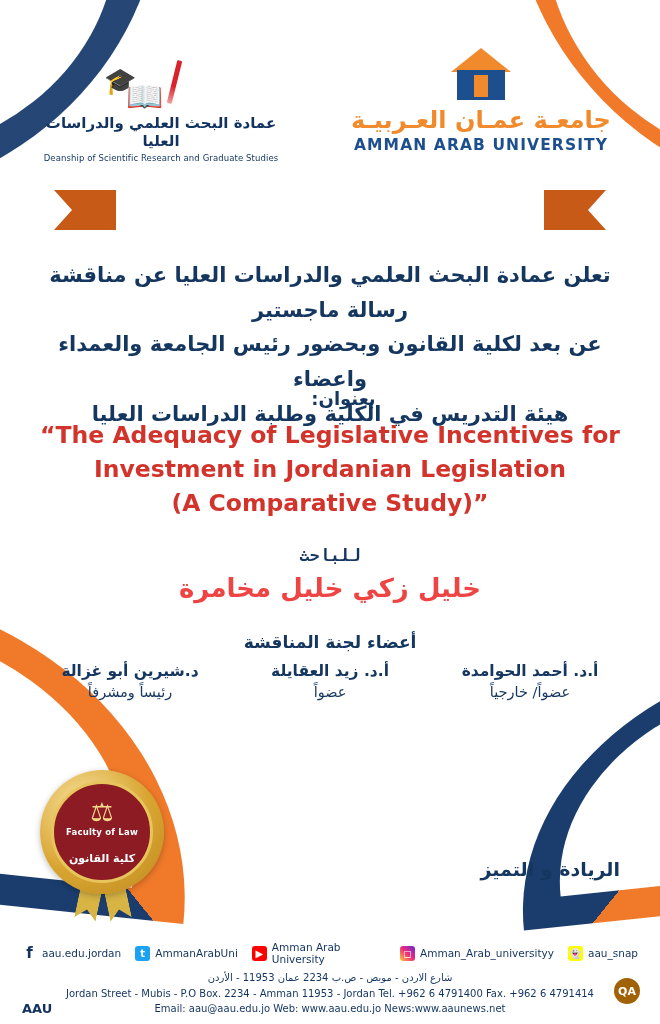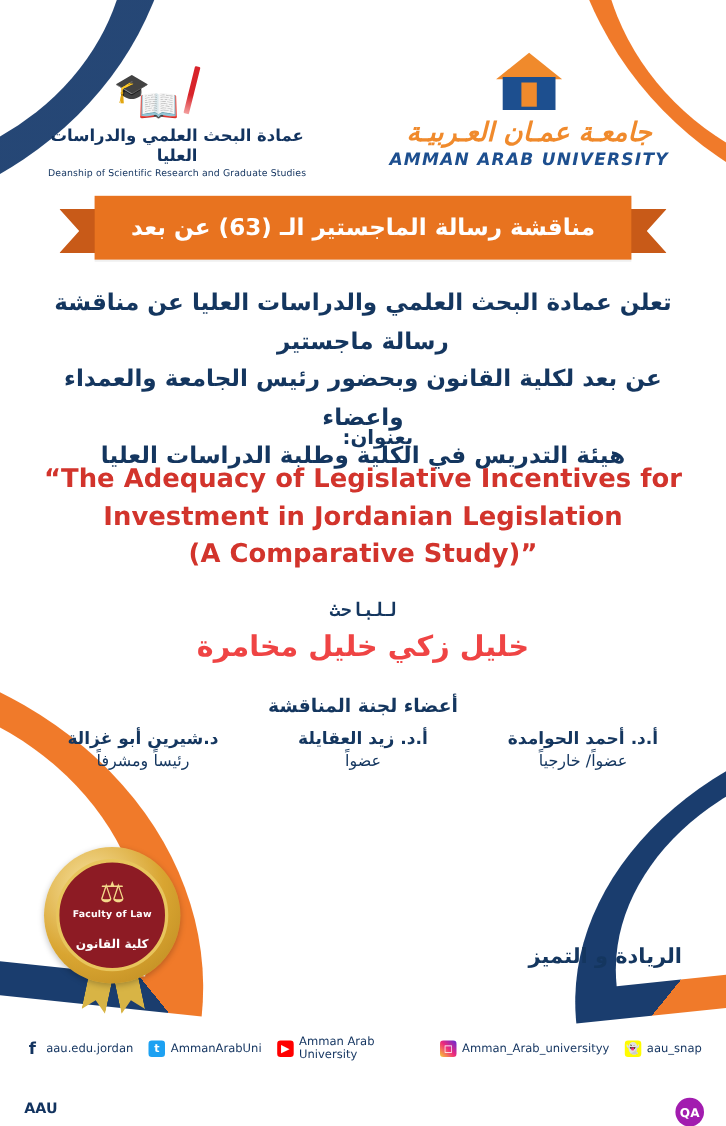--- a/index.html
+++ b/index.html
@@ -77,21 +77,21 @@
     background:linear-gradient(180deg,#d8232a 0%,#d8232a 60%,#f3a09f 100%);
     transform:rotate(14deg);border-radius:1px;
   }
   .logo-left .ar{
     font-size:15px;font-weight:bold;color:#12335f;margin-top:2px;direction:rtl;
   }
   .logo-left .en{
     font-size:8.5px;color:#12335f;margin-top:3px;letter-spacing:.1px;
   }
   .logo-right{
-    position:absolute;right:34px;top:0;width:290px;text-align:center;font-style:italic;
+    position:absolute;right:34px;top:0;width:290px;text-align:center;
   }
   .aau-mark{
     width:60px;height:54px;margin:0 auto 4px;position:relative;
   }
   .aau-mark .roof{
     position:absolute;left:0;top:0;width:0;height:0;
     border-left:30px solid transparent;border-right:30px solid transparent;
     border-bottom:24px solid #f08a2c;
   }
   .aau-mark .body{
@@ -223,22 +223,22 @@
   .ico.ig{background:linear-gradient(45deg,#f9ce34,#ee2a7b,#6228d7);}
   .ico.sc{background:#fffc00;color:#222;}
   .addr{
     position:absolute;top:34px;left:40px;right:40px;text-align:center;
     color:#12335f;font-size:10px;line-height:1.55;
   }
   .aau-foot{
     position:absolute;left:22px;bottom:8px;color:#12335f;font-size:13px;font-weight:bold;
   }
   .qa-foot{
-    position:absolute;right:20px;bottom:0;width:26px;height:26px;border-radius:50%;
-    background:#a21caf;color:#fff;font-size:11px;font-weight:bold;
+    position:absolute;right:20px;bottom:20px;width:26px;height:26px;border-radius:50%;
+    background:#a16207;color:#fff;font-size:11px;font-weight:bold;
     display:flex;align-items:center;justify-content:center;
   }
 </style>
 </head>
 <body>
 
 <div class="poster">
 
   <div class="corner-tl"></div>
   <div class="corner-tl2"></div>
@@ -268,23 +268,20 @@
         <span class="slot"></span>
       </div>
       <div class="ar">جامعـة عمـان العـربيـة</div>
       <div class="en">AMMAN ARAB UNIVERSITY</div>
     </div>
   </div>
 
   <div class="ribbon-wrap">
     <div class="ribbon-tail-l"></div>
     <div class="ribbon-tail-r"></div>
-    <div class="ribbon">
-      <span>مناقشة رسالة الماجستير الـ (63) عن بعد</span>
-    </div>
   </div>
 
   <div class="intro">
     <div>تعلن عمادة البحث العلمي والدراسات العليا عن مناقشة رسالة ماجستير</div>
     <div>
       <span>عن بعد </span><b>لكلية القانون</b><span> وبحضور رئيس الجامعة والعمداء  واعضاء</span>
     </div>
     <div>هيئة التدريس في الكلية وطلبة الدراسات العليا</div>
   </div>
 
@@ -347,18 +344,23 @@
       <span class="item">
         <span class="ico ig">◻</span>
         <span>Amman_Arab_universityy</span>
       </span>
       <span class="item">
         <span class="ico sc">👻</span>
         <span>aau_snap</span>
       </span>
     </div>
 
+    <div class="addr">
+      <div>شارع الاردن - موبص - ص.ب 2234 عمان 11953 - الأردن</div>
+      <div>Jordan Street - Mubis - P.O Box. 2234 - Amman 11953 - Jordan Tel. +962 6 4791400 Fax. +962 6  4791414</div>
+      <div>Email: aau@aau.edu.jo   Web: www.aau.edu.jo   News:www.aaunews.net</div>
+    </div>
 
     <div class="aau-foot">AAU</div>
     <div class="qa-foot">QA</div>
   </div>
 
 </div>
 
 </body></html>

